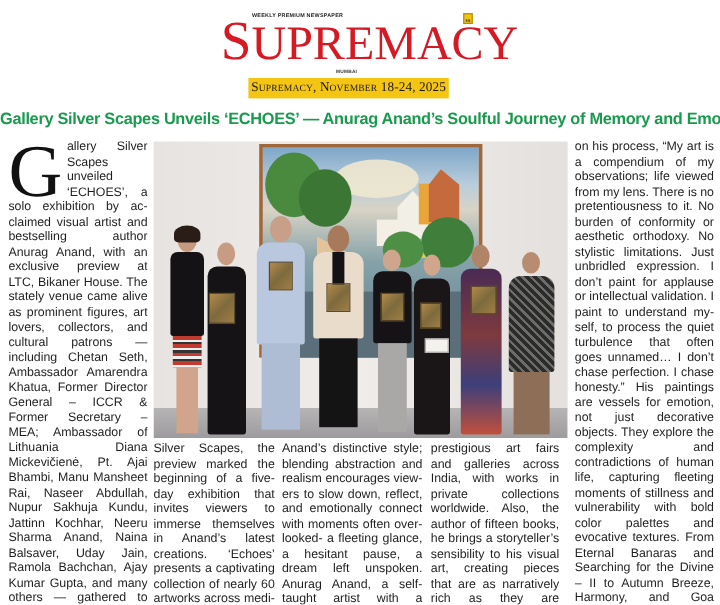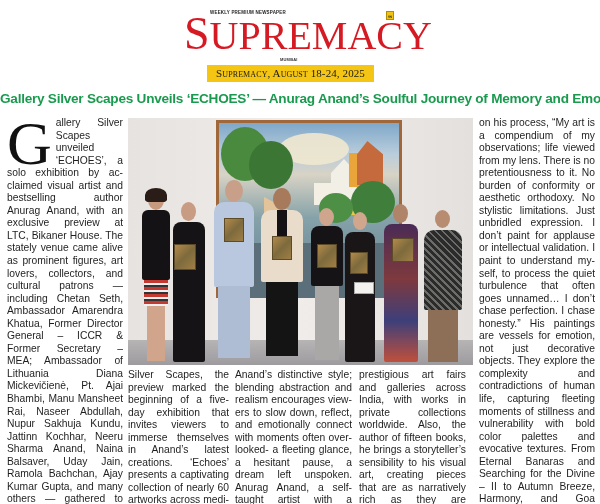--- a/index.html
+++ b/index.html
@@ -45,21 +45,21 @@
 </head>
 <body>
 
 <div class="masthead">
   <div class="tagline">WEEKLY PREMIUM NEWSPAPER</div>
   <div class="brand"><span class="big">S</span><span>UPREMACY</span></div>
   <div class="price-badge">
       <span>₹5</span>
     </div>
   <div class="city">MUMBAI</div>
-  <div class="dateline">Supremacy, August 18-24, 2025</div>
+  <div class="dateline">Supremacy, November 18-24, 2025</div>
 </div>
 
 <h1 class="headline">Gallery Silver Scapes Unveils ‘ECHOES’ — Anurag Anand’s Soulful Journey of Memory and Emotion</h1>
 
 <div class="col col1">
   <span class="dropcap">G</span><span>allery Silver Scapes unveiled ‘ECHOES’, a solo exhibition by ac­claimed visual artist and bestselling author Anurag Anand, with an exclusive preview at LTC, Bikaner House. The stately venue came alive as prominent figures, art lovers, collec­tors, and cultural patrons — including Chetan Seth, Ambassador Amarendra Khatua, Former Director General – ICCR &amp; Former Secretary – MEA; Ambas­sador of Lithuania Diana Mickevičienė, Pt. Ajai Bhambi, Manu Mansheet Rai, Naseer Abdullah, Nupur Sakhuja Kundu, Jattinn Kochhar, Neeru Sharma Anand, Naina Bal­saver, Uday Jain, Ramola Bachchan, Ajay Kumar Gupta, and many others — gathered to experi­ence Anand’s latest body of work, a collection that is deeply personal yet resonates with univer­sal emotion, ahead of its public showing from 14 to 18 August. Curated and hosted by Vikram Mayor, Director of Gallery</span>
 </div>
 
 <div class="photo">
   <div class="wall"></div>

